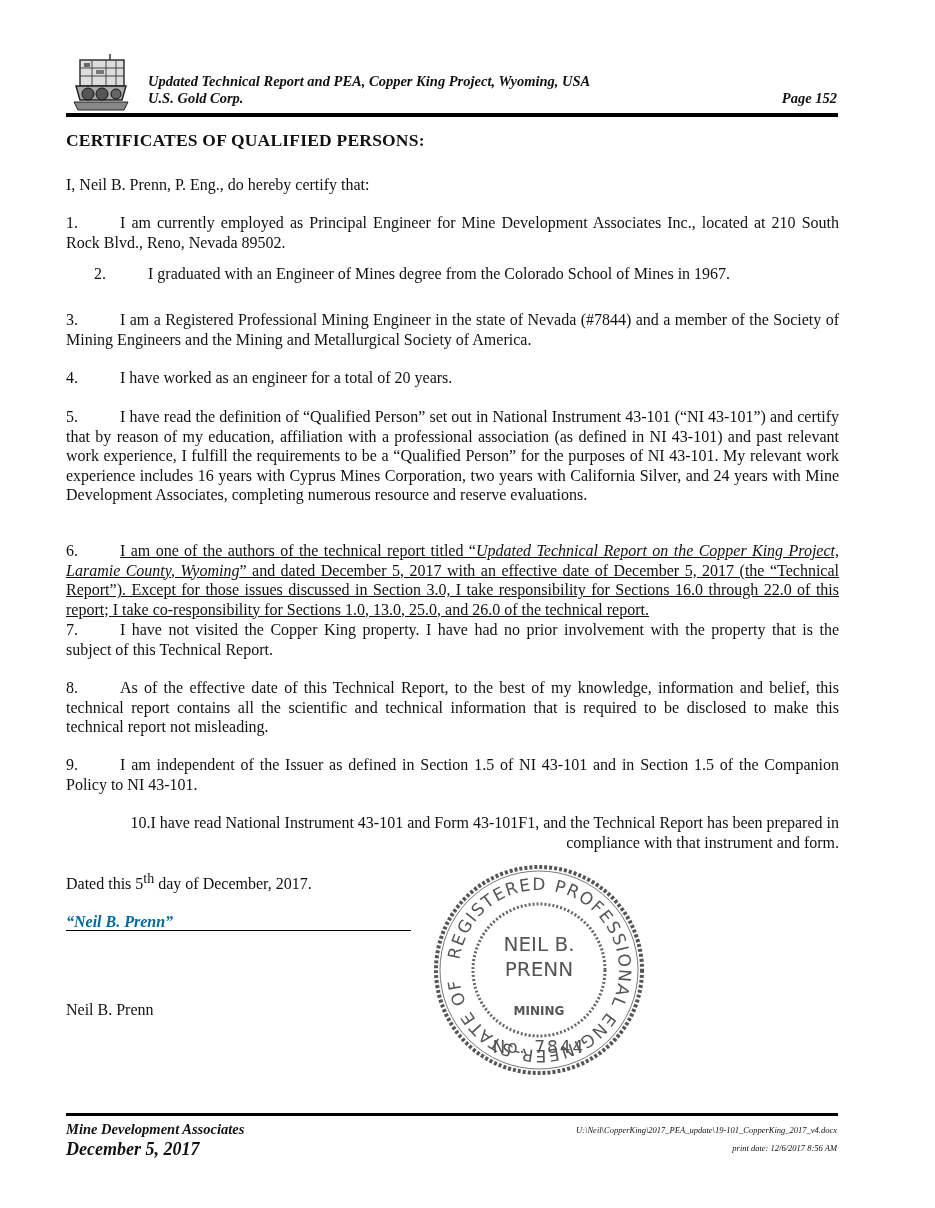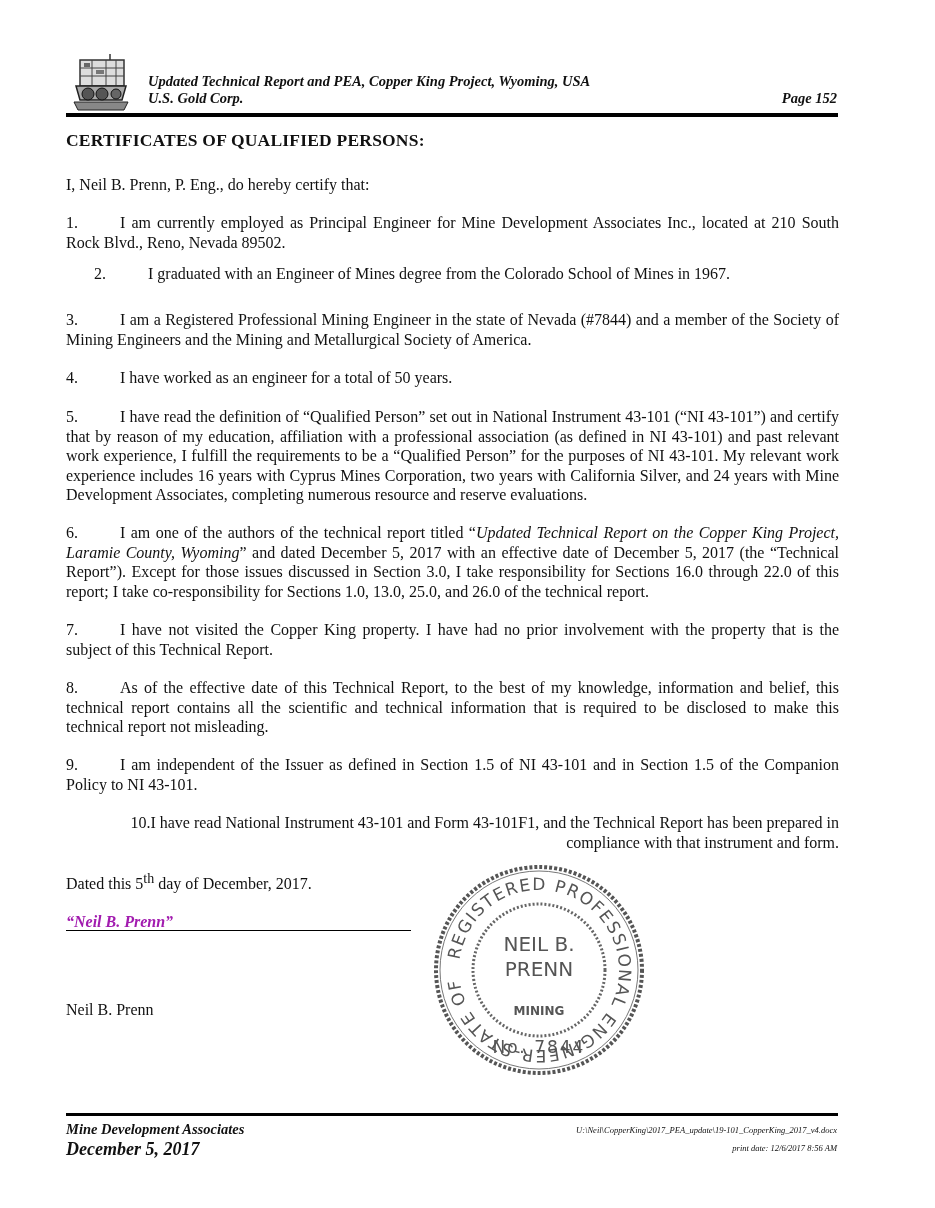--- a/index.html
+++ b/index.html
@@ -15,26 +15,26 @@
   .hdr-rule { left: 66px; top: 113px; width: 772px; height: 4px; background: #000; }
 
   
   .doc-heading { left: 66px; top: 130px; font-size: 17.5px; font-weight: bold; letter-spacing: 0.2px; white-space: nowrap; }
   .intro { left: 66px; top: 176px; font-size: 16px; white-space: nowrap; }
 
   .para { position: absolute; left: 66px; width: 773px; font-size: 16px; line-height: 19.5px; text-align: justify; }
   .para .num { display: inline-block; width: 54px; }
   .para.p-ragged { text-align: right; }
   .p1 { top: 213px; } .p2 { top: 264px; margin-left: 28px; } .p3 { top: 310px; } .p4 { top: 368px; }
-  .p5 { top: 407px; } .p6 { top: 523px; } .p7 { top: 620px; } .p8 { top: 678px; }
+  .p5 { top: 407px; } .p6 { top: 541px; text-decoration: underline; } .p7 { top: 620px; } .p8 { top: 678px; }
   .p9 { top: 755px; } .p10 { top: 813px; }
 
   .dated { left: 66px; top: 875px; font-size: 16px; white-space: nowrap; }
   .dated sup { font-size: 14px; vertical-align: 6px; line-height: 0; }
-  .sig { left: 66px; top: 913px; font-size: 16px; font-weight: bold; font-style: italic; color: #a21caf; white-space: nowrap; }
+  .sig { left: 66px; top: 913px; font-size: 16px; font-weight: bold; font-style: italic; color: #0369a1; white-space: nowrap; }
   .sig-line { left: 66px; top: 930px; width: 345px; height: 1px; background: #000; }
   .signer { left: 66px; top: 966px; font-size: 16px; white-space: nowrap; margin-top: 35px; }
 
   .seal { left: 432px; top: 863px; width: 214px; height: 214px; }
 
   
   .ftr-rule { left: 66px; top: 1113px; width: 772px; height: 3px; background: #000; }
   .ftr-l1 { left: 66px; top: 1121px; font-size: 14.5px; font-weight: bold; font-style: italic; white-space: nowrap; }
   .ftr-l2 { left: 66px; top: 1139px; font-size: 18px; font-weight: bold; font-style: italic; white-space: nowrap; }
   .ftr-r1 { right: 98px; top: 1125px; font-size: 8.5px; font-style: italic; white-space: nowrap; }
@@ -65,21 +65,21 @@
 <div class="abs hdr-sub">U.S. Gold Corp.</div>
 <div class="abs hdr-page">Page 152</div>
 <div class="abs hdr-rule"></div>
 
 <div class="abs doc-heading">CERTIFICATES OF QUALIFIED PERSONS:</div>
 <div class="abs intro">I, Neil B. Prenn, P. Eng., do hereby certify that:</div>
 
 <div class="para p1"><span class="num">1.</span><span>I am currently employed as Principal Engineer for Mine Development Associates Inc., located at 210 South Rock Blvd., Reno, Nevada 89502.</span></div>
 <div class="para p2"><span class="num">2.</span><span>I graduated with an Engineer of Mines degree from the Colorado School of Mines in 1967.</span></div>
 <div class="para p3"><span class="num">3.</span><span>I am a Registered Professional Mining Engineer in the state of Nevada (#7844) and a member of the Society of Mining Engineers and the Mining and Metallurgical Society of America.</span></div>
-<div class="para p4"><span class="num">4.</span><span>I have worked as an engineer for a total of 50 years.</span></div>
+<div class="para p4"><span class="num">4.</span><span>I have worked as an engineer for a total of 20 years.</span></div>
 <div class="para p5"><span class="num">5.</span><span>I have read the definition of “Qualified Person” set out in National Instrument 43-101 (“NI 43-101”) and certify that by reason of my education, affiliation with a professional association (as defined in NI 43-101) and past relevant work experience, I fulfill the requirements to be a “Qualified Person” for the purposes of NI 43-101.  My relevant work experience includes 16 years with Cyprus Mines Corporation, two years with California Silver, and 24 years with Mine Development Associates, completing numerous resource and reserve evaluations.</span></div>
 <div class="para p6"><span class="num">6.</span><span>I am one of the authors of the technical report titled “</span><i>Updated Technical Report on the Copper King Project, Laramie County, Wyoming</i><span>” and dated December 5, 2017 with an effective date of December 5, 2017 (the “Technical Report”).  Except for those issues discussed in Section 3.0, I take responsibility for Sections 16.0 through 22.0 of this report; I take co-responsibility for Sections 1.0, 13.0, 25.0, and 26.0 of the technical report.</span></div>
 <div class="para p7"><span class="num">7.</span><span>I have not visited the Copper King property.  I have had no prior involvement with the property that is the subject of this Technical Report.</span></div>
 <div class="para p8"><span class="num">8.</span><span>As of the effective date of this Technical Report, to the best of my knowledge, information and belief, this technical report contains all the scientific and technical information that is required to be disclosed to make this technical report not misleading.</span></div>
 <div class="para p9"><span class="num">9.</span><span>I am independent of the Issuer as defined in Section 1.5 of NI 43-101 and in Section 1.5 of the Companion Policy to NI 43-101.</span></div>
 <div class="para p10 p-ragged"><span class="num">10.</span><span>I have read National Instrument 43-101 and Form 43-101F1, and the Technical Report has been prepared in compliance with that instrument and form.</span></div>
 
 <div class="abs dated"><span>Dated this 5</span><sup>th</sup><span> day of December, 2017.</span></div>
 <div class="abs sig">“Neil B. Prenn”</div>
 <div class="abs sig-line"></div>

